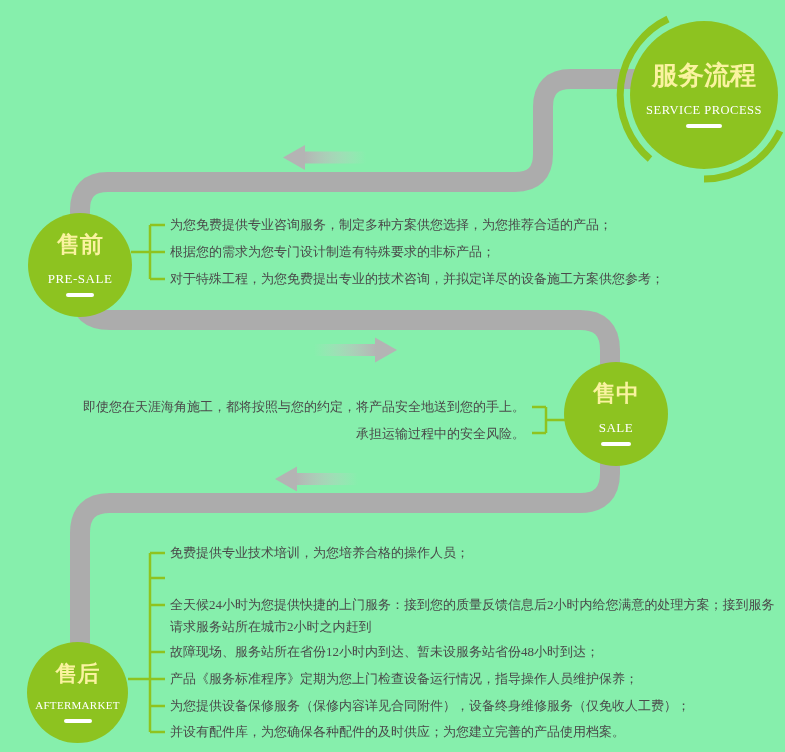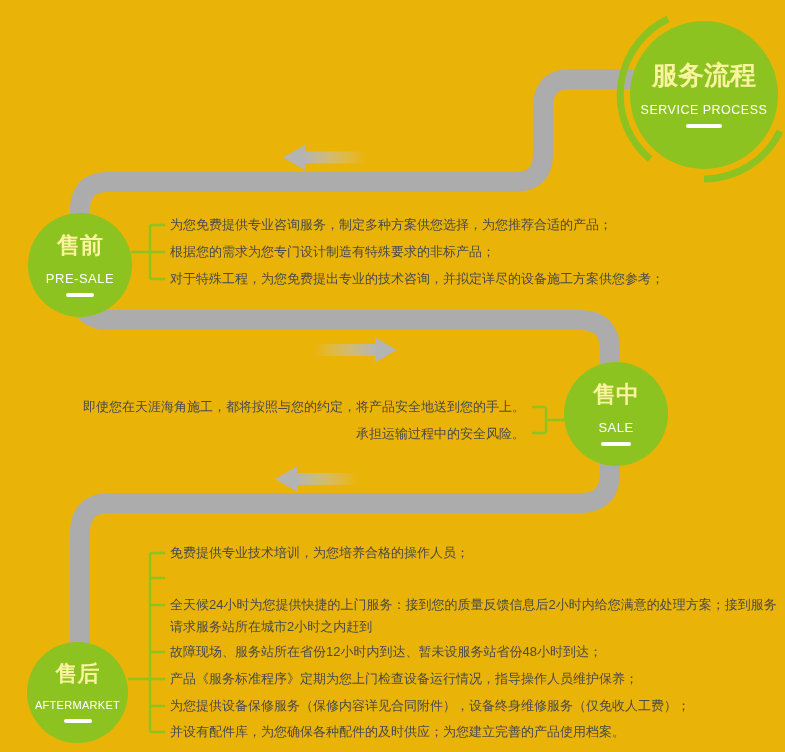--- a/index.html
+++ b/index.html
@@ -1,19 +1,19 @@
 <!DOCTYPE html>
 <html><head>
 <meta charset="utf-8">
 <style>
   html,body { margin:0; padding:0; background:#ffffff; }
   .canvas {
     position:relative; width:785px; height:752px; overflow:hidden;
-    background:#eab308;
-    font-family:Liberation Sans, sans-serif;
+    background:#86efac;
+    font-family:Liberation Serif, serif;
   }
   svg.layer { position:absolute; left:0; top:0; width:785px; height:752px; }
   .z1 { z-index:1; } .z3 { z-index:3; }
 
   
   .circle {
     position:absolute; border-radius:50%; background:#8DC320; z-index:2;
     display:flex; flex-direction:column; align-items:center; justify-content:center;
   }
   .circle .zh { color:#FAF3A0; font-weight:bold; line-height:1.05; }

